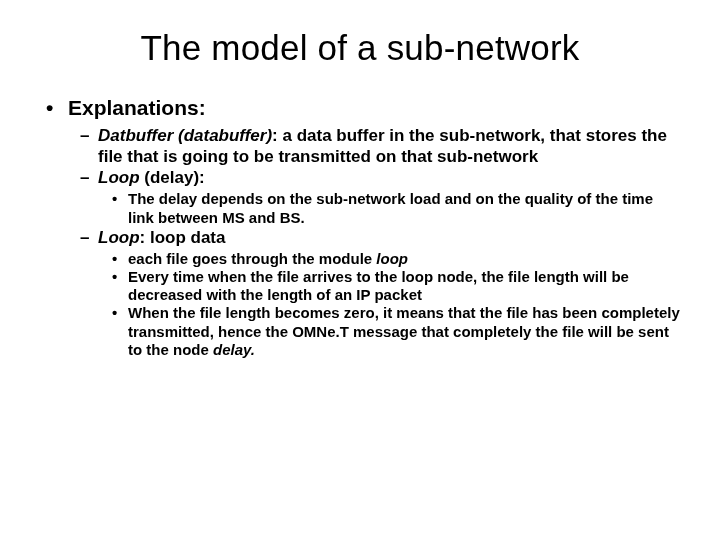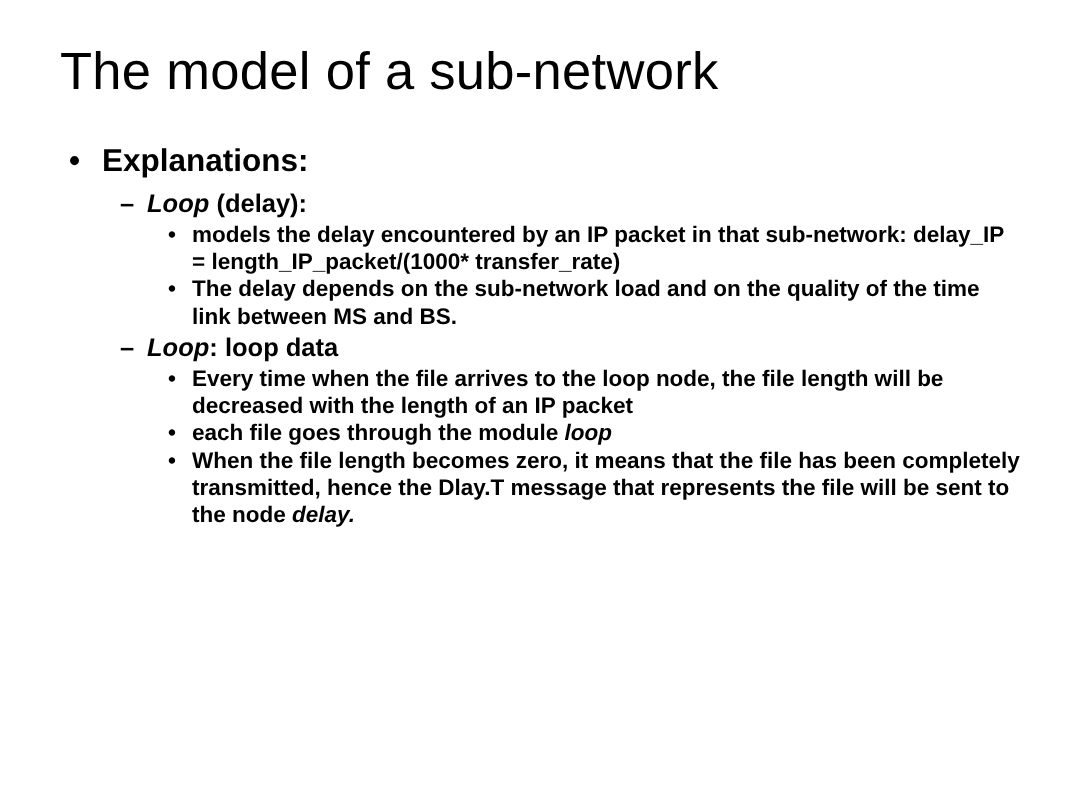--- a/index.html
+++ b/index.html
@@ -7,20 +7,21 @@
     width: 720px;
     height: 540px;
     background: #ffffff;
     font-family: Arial, Helvetica, sans-serif;
     color: #000000;
     padding: 28px 40px 20px 40px;
     overflow: hidden;
   }
   .title {
     font-size: 35px;
+    text-align: center;
     font-weight: normal;
     margin-bottom: 28px;
     letter-spacing: 0.2px;
   }
   ul { list-style: none; }
   li { position: relative; }
 
   .level1 > li {
     font-size: 21px;
     padding-left: 28px;
@@ -73,33 +74,35 @@
 </head>
 <body>
 
 <h1 class="title">The model of a sub-network</h1>
 
 <ul class="level1">
   <li>
     <span>Explanations:</span>
     <ul class="level2">
       <li>
+        <span class="italic">Datbuffer (databuffer)</span><span>: a data buffer in the sub-network, that stores the file that is going to be transmitted on that sub-network</span>
+      </li>
+      <li>
         <span class="italic">Loop</span><span> (delay):</span>
         <ul class="level3">
-          <li>models the delay encountered by an IP packet in that sub-network: delay_IP = length_IP_packet/(1000* transfer_rate)</li>
           <li>The delay depends on the sub-network load  and on the quality of the time link between MS and BS.</li>
         </ul>
       </li>
       <li>
         <span class="italic">Loop</span><span>: loop data</span>
         <ul class="level3">
-          <li>Every time when the file arrives to the loop node, the file length will be decreased with the length of an IP packet</li>
           <li>
             <span>each file goes through the module </span><span class="italic">loop</span>
           </li>
+          <li>Every time when the file arrives to the loop node, the file length will be decreased with the length of an IP packet</li>
           <li>
-            <span>When the file length becomes zero, it means that the file has been completely transmitted, hence the Dlay.T message that represents the file will be sent to the node </span><span class="italic">delay.</span>
+            <span>When the file length becomes zero, it means that the file has been completely transmitted, hence the OMNe.T message that completely the file will be sent to the node </span><span class="italic">delay.</span>
           </li>
         </ul>
       </li>
     </ul>
   </li>
 </ul>
 
 </body></html>

